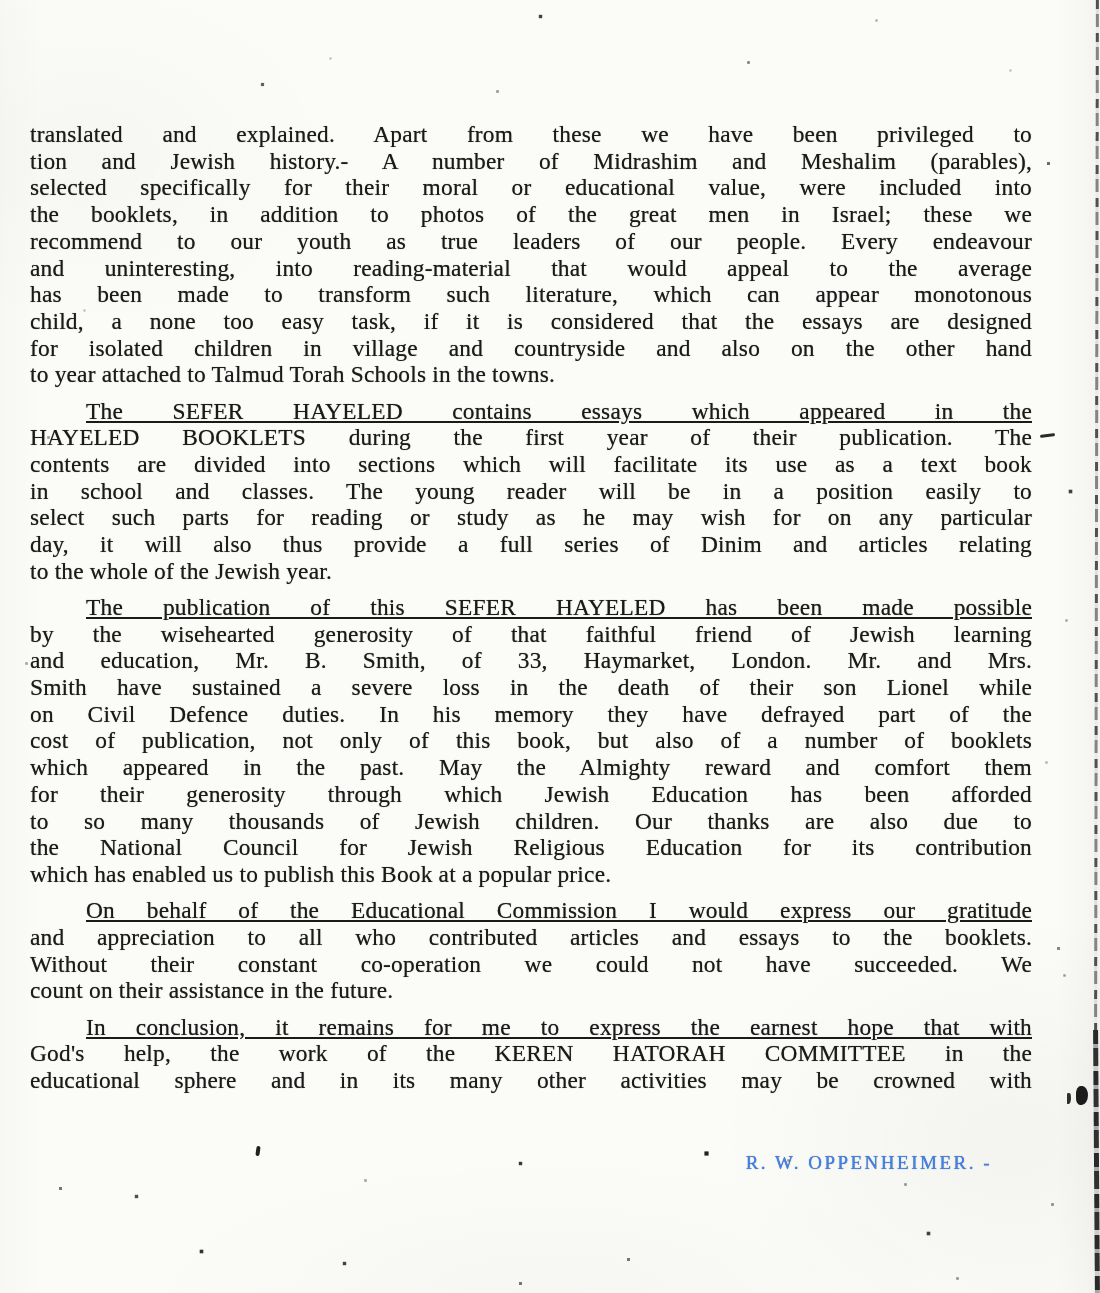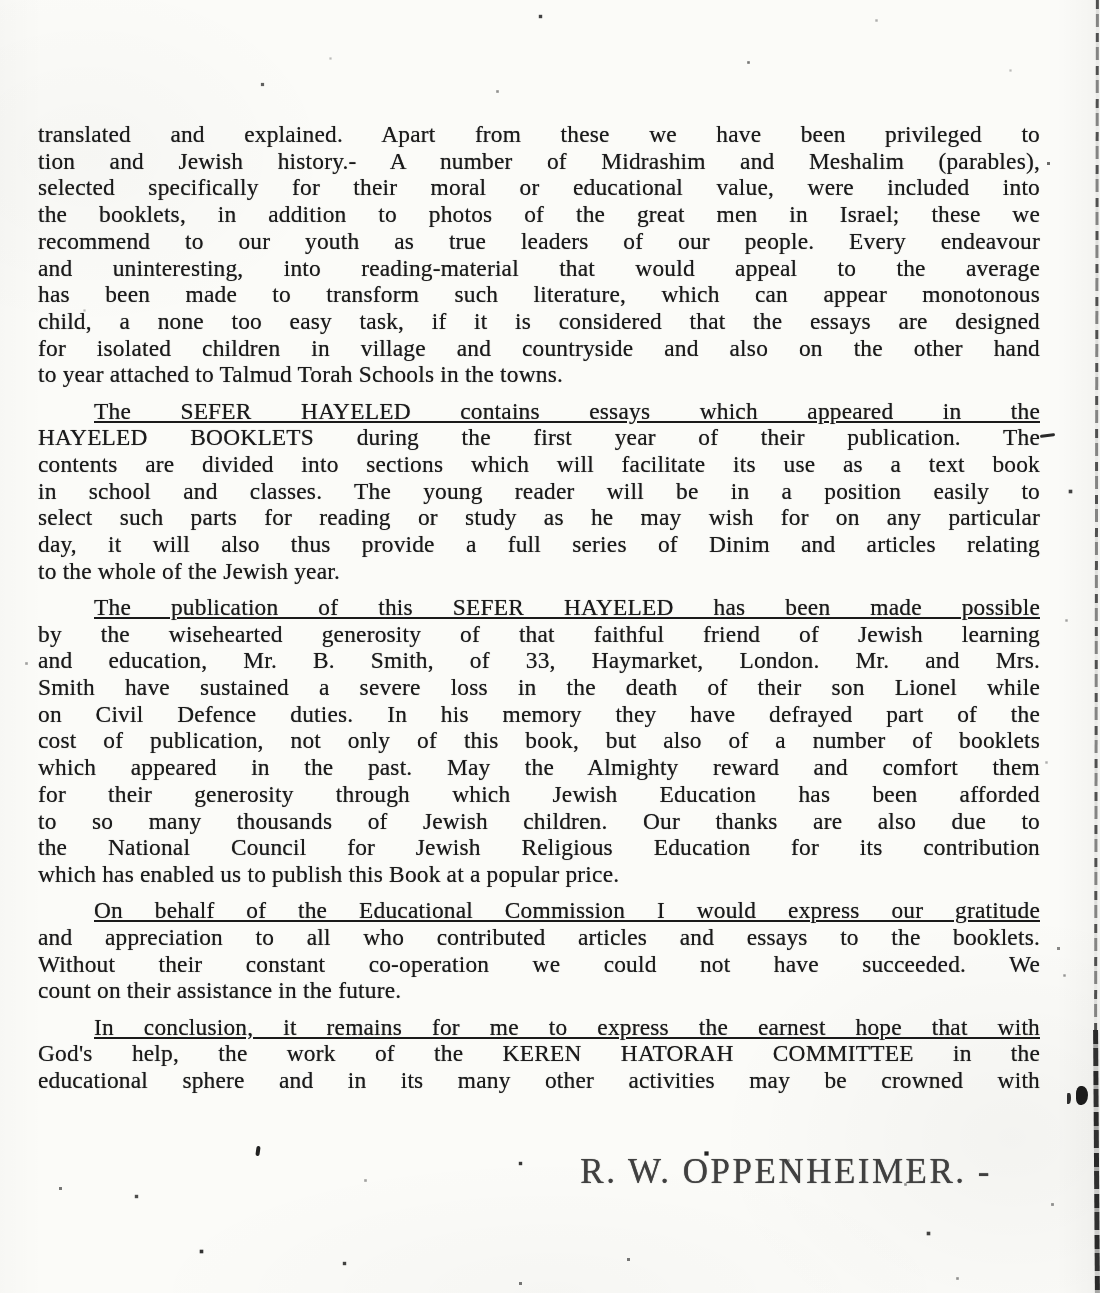--- a/index.html
+++ b/index.html
@@ -23,40 +23,39 @@
   }
   .text-block {
     position: absolute;
     left: 30px; top: 121px;
     width: 1002px;
     font-size: 23.4px;
     line-height: 26.7px;
     color: #1a1a1a;
     text-shadow: 0 0 0.8px rgba(10,10,10,0.65);
     letter-spacing: 0.2px;
-    margin-left: 8px;
   }
   .para { margin: 0 0 9.5px 0; }
   .line {
     text-align: justify;
     -moz-text-align-last: justify;
     text-align-last: justify;
   }
   .line.last {
     -moz-text-align-last: left;
     text-align-last: left;
   }
   .para.indent .line:first-child { text-indent: 56px; text-decoration: underline; }
   .signature {
     position: absolute;
     top: 1152px;
     right: 108px;
-    font-size: 35px;
+    font-size: 19px;
     letter-spacing: 2.5px;
-    color: #404040;
+    color: #3b82f6;
     text-shadow: 0 0 0.9px rgba(10,10,10,0.7);
     white-space: nowrap;
   }
   
   .edge-line-top {
     position: absolute; right: 2px; top: 0; width: 3px; height: 1030px;
     background: repeating-linear-gradient(180deg,
       rgba(25,25,25,0.75) 0 9px, rgba(25,25,25,0.10) 9px 14px,
       rgba(40,40,40,0.55) 14px 27px, rgba(0,0,0,0.04) 27px 33px);
     transform: rotate(0.1deg);

